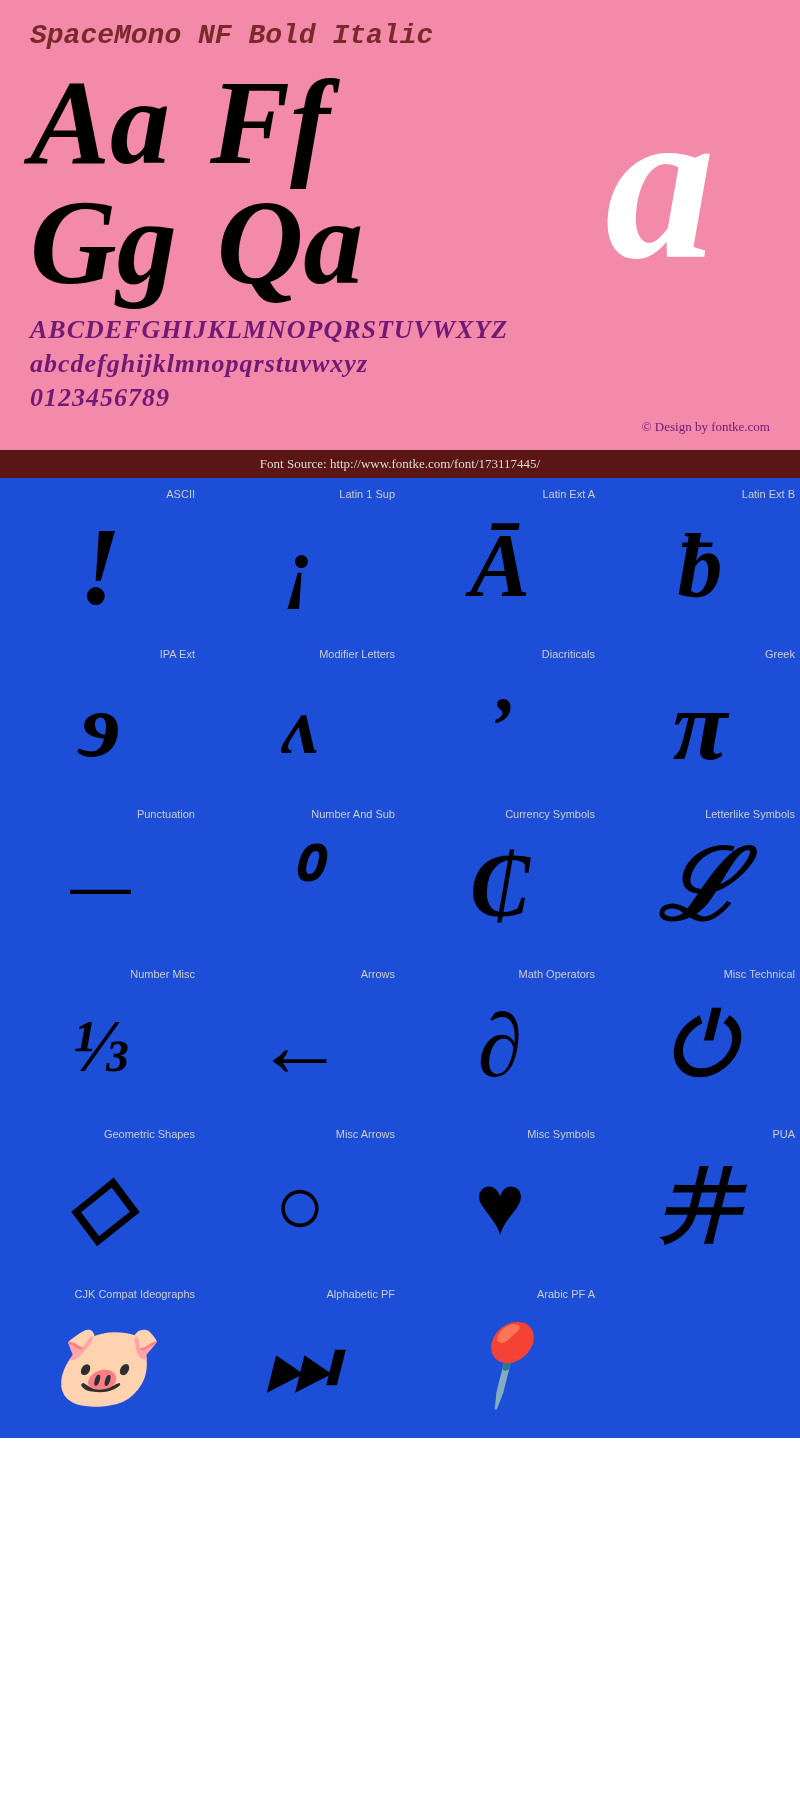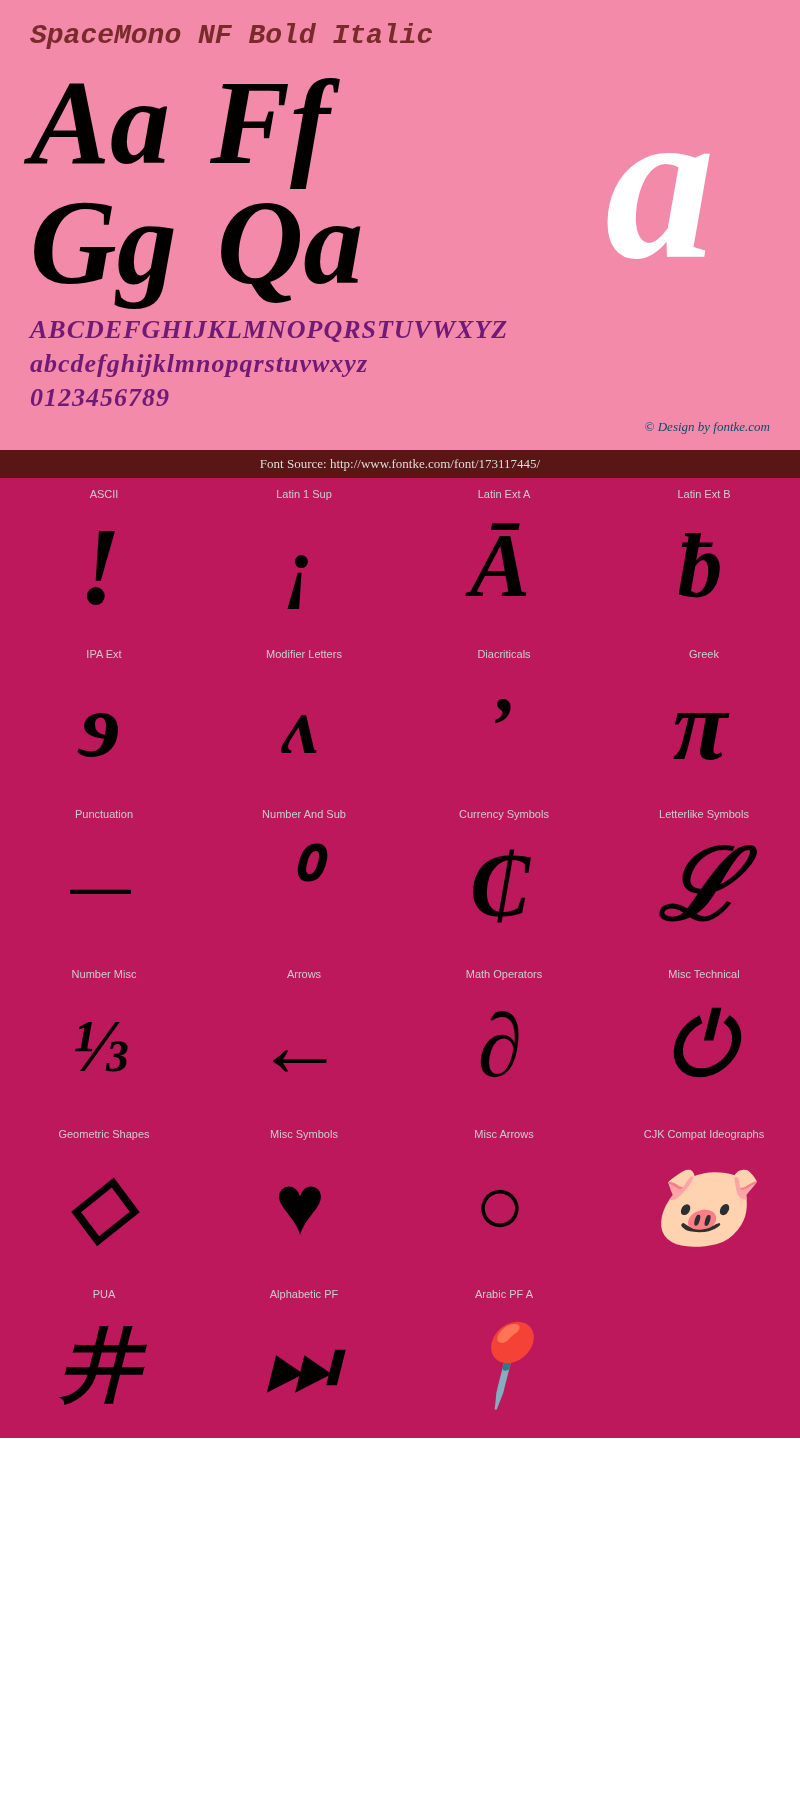--- a/index.html
+++ b/index.html
@@ -81,29 +81,28 @@
       font-style: italic;
       color: #701a75;
       font-family: Georgia, serif;
       letter-spacing: 1px;
       line-height: 1.3;
     }
 
     .copyright-line {
       text-align: right;
       font-size: 13px;
-      color: #0c4a6e;
+      color: #701a75;
       margin-top: 5px;
       margin-bottom: 5px;
-      font-style: italic;
     }
 
     
     .dark-section {
-      background-color: #be185d;
+      background-color: #1d4ed8;
       color: #fff;
     }
 
     .source-bar {
       background-color: #5a1515;
       text-align: center;
       padding: 6px;
       font-size: 13px;
       color: #ddd;
     }
@@ -121,21 +120,21 @@
       justify-content: flex-end;
       padding: 10px 5px 15px 5px;
       min-height: 160px;
       border: none;
     }
 
     .glyph-label {
       font-size: 11px;
       color: #ccc;
       margin-bottom: 8px;
-      text-align: center;
+      text-align: right;
       font-family: Arial, sans-serif;
       align-self: flex-start;
       width: 100%;
       padding-left: 8px;
     }
 
     .glyph-char {
       font-size: 90px;
       font-weight: 900;
       font-style: italic;
@@ -252,37 +251,37 @@
 
     <div class="glyph-cell">
       <div class="glyph-label">Misc Technical</div>
       <div class="glyph-char" style="font-size:85px;">⏻</div>
     </div>
     <div class="glyph-cell">
       <div class="glyph-label">Geometric Shapes</div>
       <div class="glyph-char" style="font-size:85px;">◇</div>
     </div>
     <div class="glyph-cell">
+      <div class="glyph-label">Misc Arrows</div>
+      <div class="glyph-char" style="font-size:85px;">○</div>
+    </div>
+    <div class="glyph-cell">
       <div class="glyph-label">Misc Symbols</div>
       <div class="glyph-char" style="font-size:85px;">♥</div>
     </div>
-    <div class="glyph-cell">
-      <div class="glyph-label">Misc Arrows</div>
-      <div class="glyph-char" style="font-size:85px;">○</div>
-    </div>
-
+
+    <div class="glyph-cell">
+      <div class="glyph-label">PUA</div>
+      <div class="glyph-char" style="font-size:80px;">井</div>
+    </div>
     <div class="glyph-cell">
       <div class="glyph-label">CJK Compat Ideographs</div>
       <div class="glyph-char" style="font-size:80px;">🐷</div>
     </div>
     <div class="glyph-cell">
-      <div class="glyph-label">PUA</div>
-      <div class="glyph-char" style="font-size:80px;">井</div>
-    </div>
-    <div class="glyph-cell">
       <div class="glyph-label">Alphabetic PF</div>
       <div class="glyph-char" style="font-size:80px;">⏭</div>
     </div>
     <div class="glyph-cell">
       <div class="glyph-label">Arabic PF A</div>
       <div class="glyph-char" style="font-size:80px;">📍</div>
     </div>
 
   </div>
 </div>

